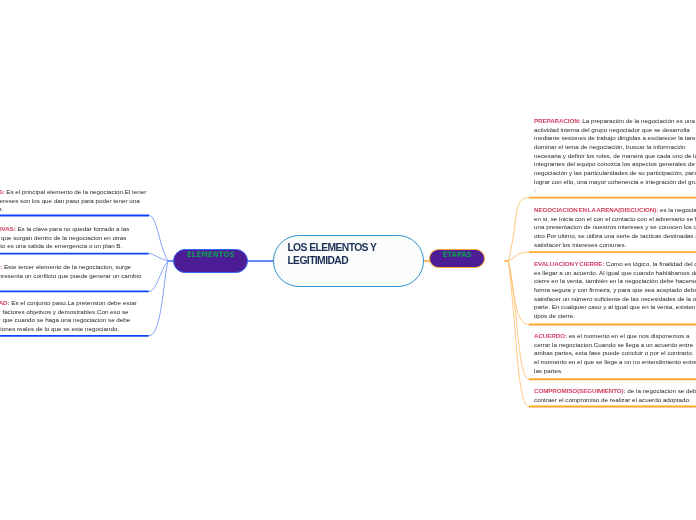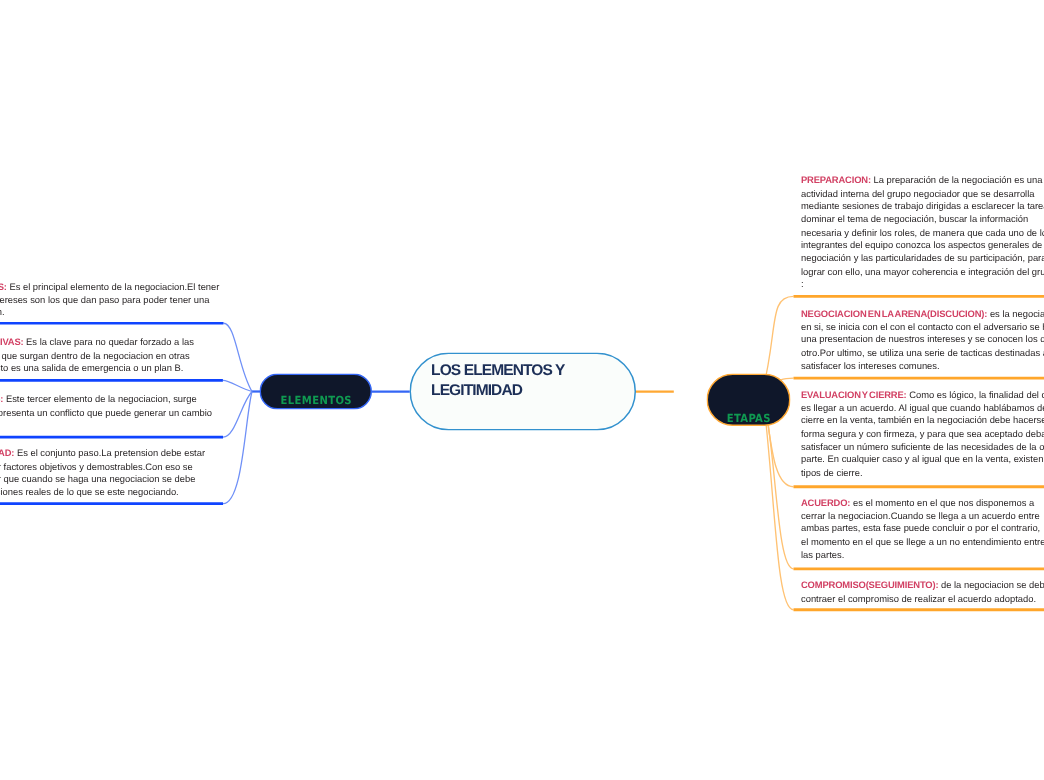--- a/index.html
+++ b/index.html
@@ -3,31 +3,31 @@
 <meta charset="utf-8">
 <title>Mind Map</title>
 <style>
   html,body{margin:0;padding:0;background:#ffffff;}
   body{width:696px;height:520px;overflow:hidden;position:relative;
        font-family:"Liberation Sans",sans-serif;-webkit-font-smoothing:antialiased;}
   #canvas{position:absolute;left:0;top:0;width:696px;height:520px;background:#fff;
           }
   svg.links{position:absolute;left:0;top:0;width:696px;height:520px;}
 
-  .pill{position:absolute;box-sizing:border-box;display:flex;align-items:flex-end;will-change:transform;
-        justify-content:center;border-radius:999px;background:#0f172a;}
+  .pill{position:absolute;box-sizing:border-box;display:flex;align-items:flex-start;will-change:transform;
+        justify-content:center;border-radius:999px;background:#4c1d95;}
 
   .center-node{position:absolute;box-sizing:border-box;left:272.8px;top:235px;
       width:151px;height:52px;border:1.2px solid #3291ce;border-radius:26px;
       background:#fafdfb;padding:4.8px 0 0 13.4px;will-change:transform;}
   .center-node .ln{display:block;color:#1c2f57;font-weight:bold;
       font-size:10.35px;line-height:13.5px;letter-spacing:-0.6px;white-space:nowrap;}
 
   .el-node{left:173.4px;top:248.7px;width:74.9px;height:23.6px;border:1.6px solid #3466f5;}
-  .et-node{left:471px;top:248.9px;width:55.6px;height:35px;border:1.6px solid #ffa833;}
+  .et-node{left:429px;top:248.9px;width:55.6px;height:19px;border:1.6px solid #ffa833;}
   .el-node .lb,.et-node .lb{color:#0f9a51;font-weight:bold;
       font-family:"DejaVu Sans",sans-serif;font-stretch:condensed;
       font-size:7.45px;letter-spacing:0.25px;
       white-space:nowrap;position:relative;top:-0.3px;left:0.4px;}
 
   .tbox{position:absolute;box-sizing:border-box;color:#241f20;will-change:transform;
         font-size:6.25px;line-height:8.65px;letter-spacing:0px;}
   .tbox .hd{color:#d24164;font-weight:bold;word-spacing:-0.8px;letter-spacing:-0.1px;}
   .tbox .bd{color:#231f20;}
 </style>

